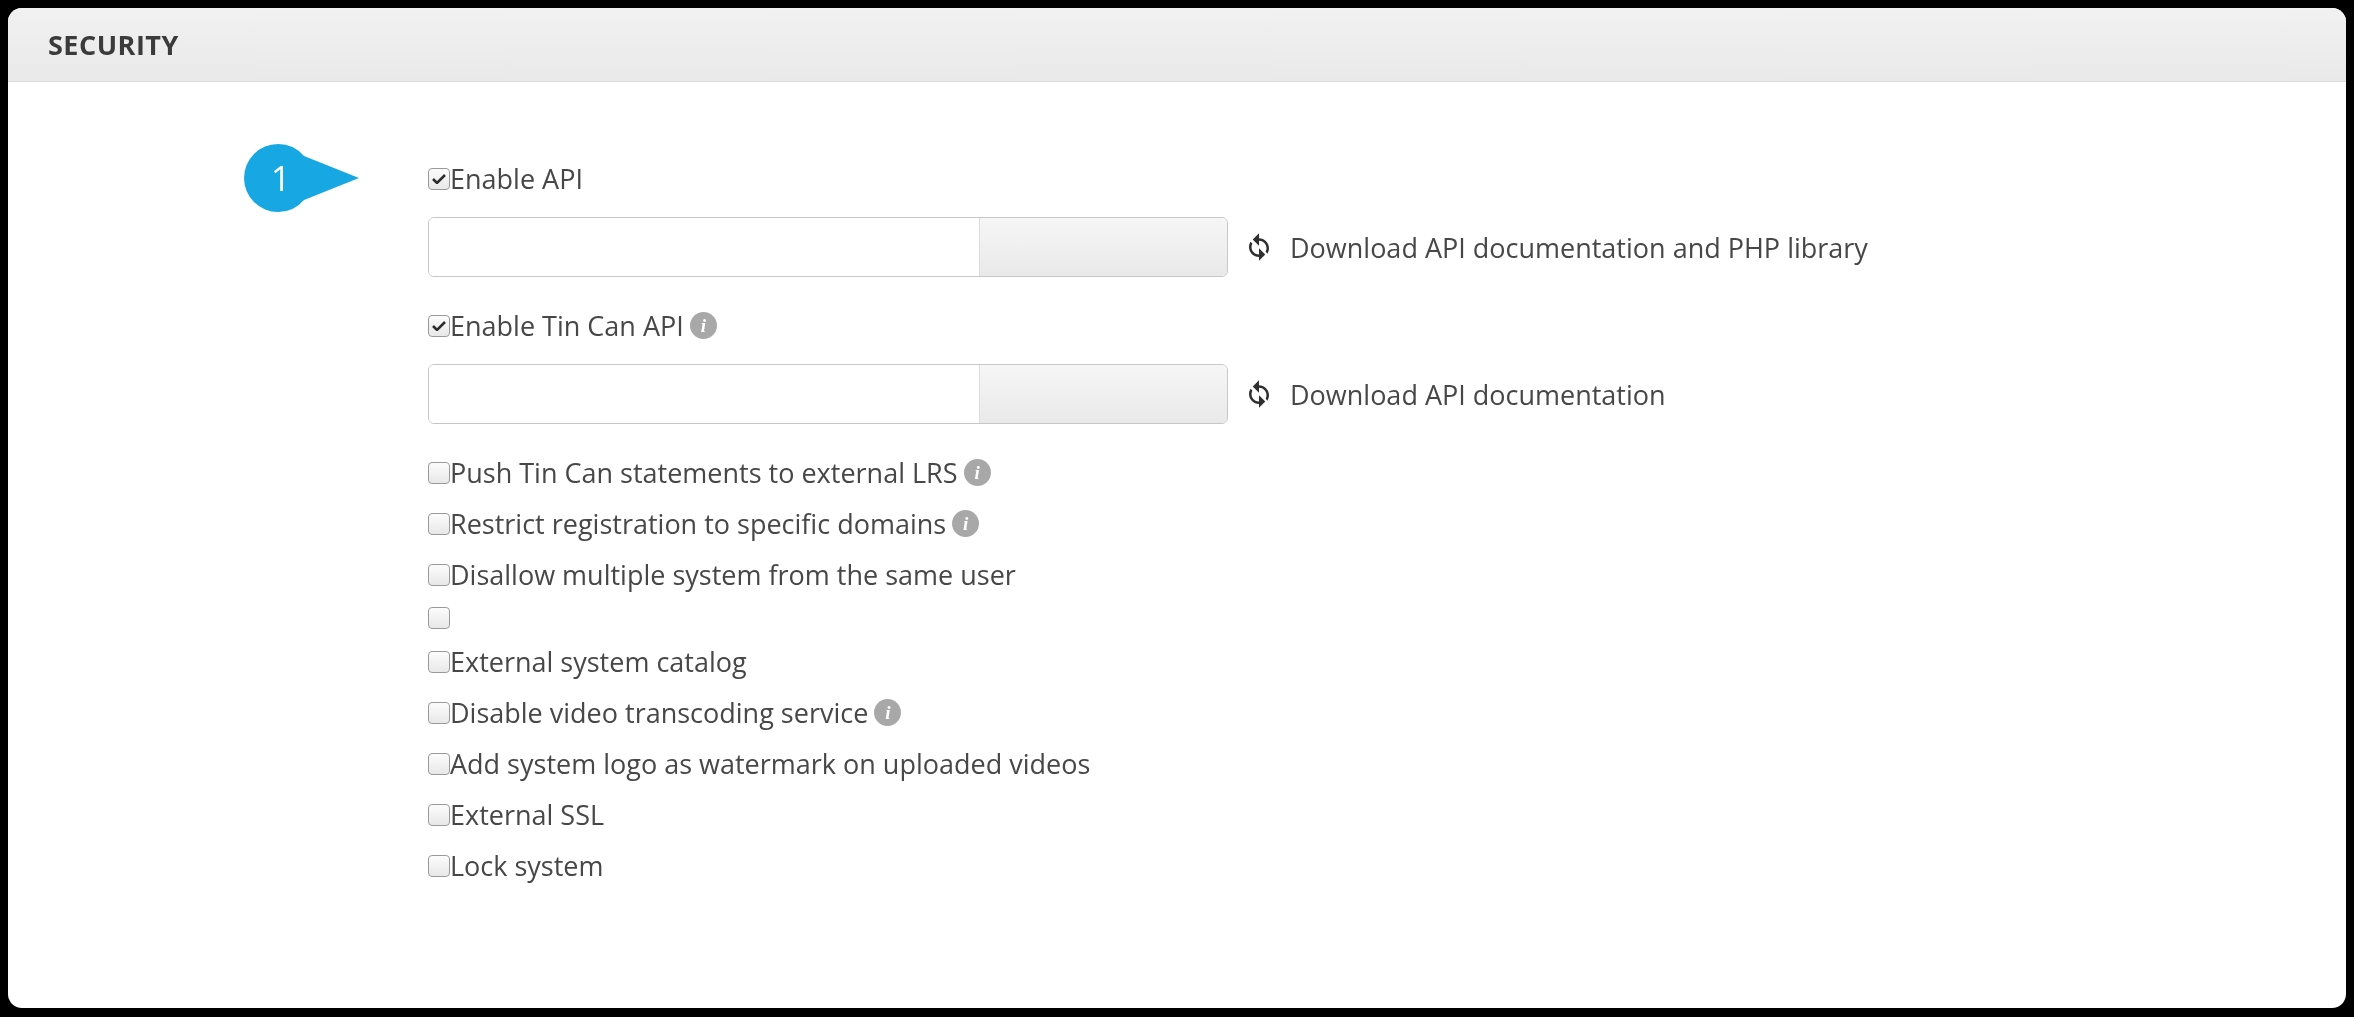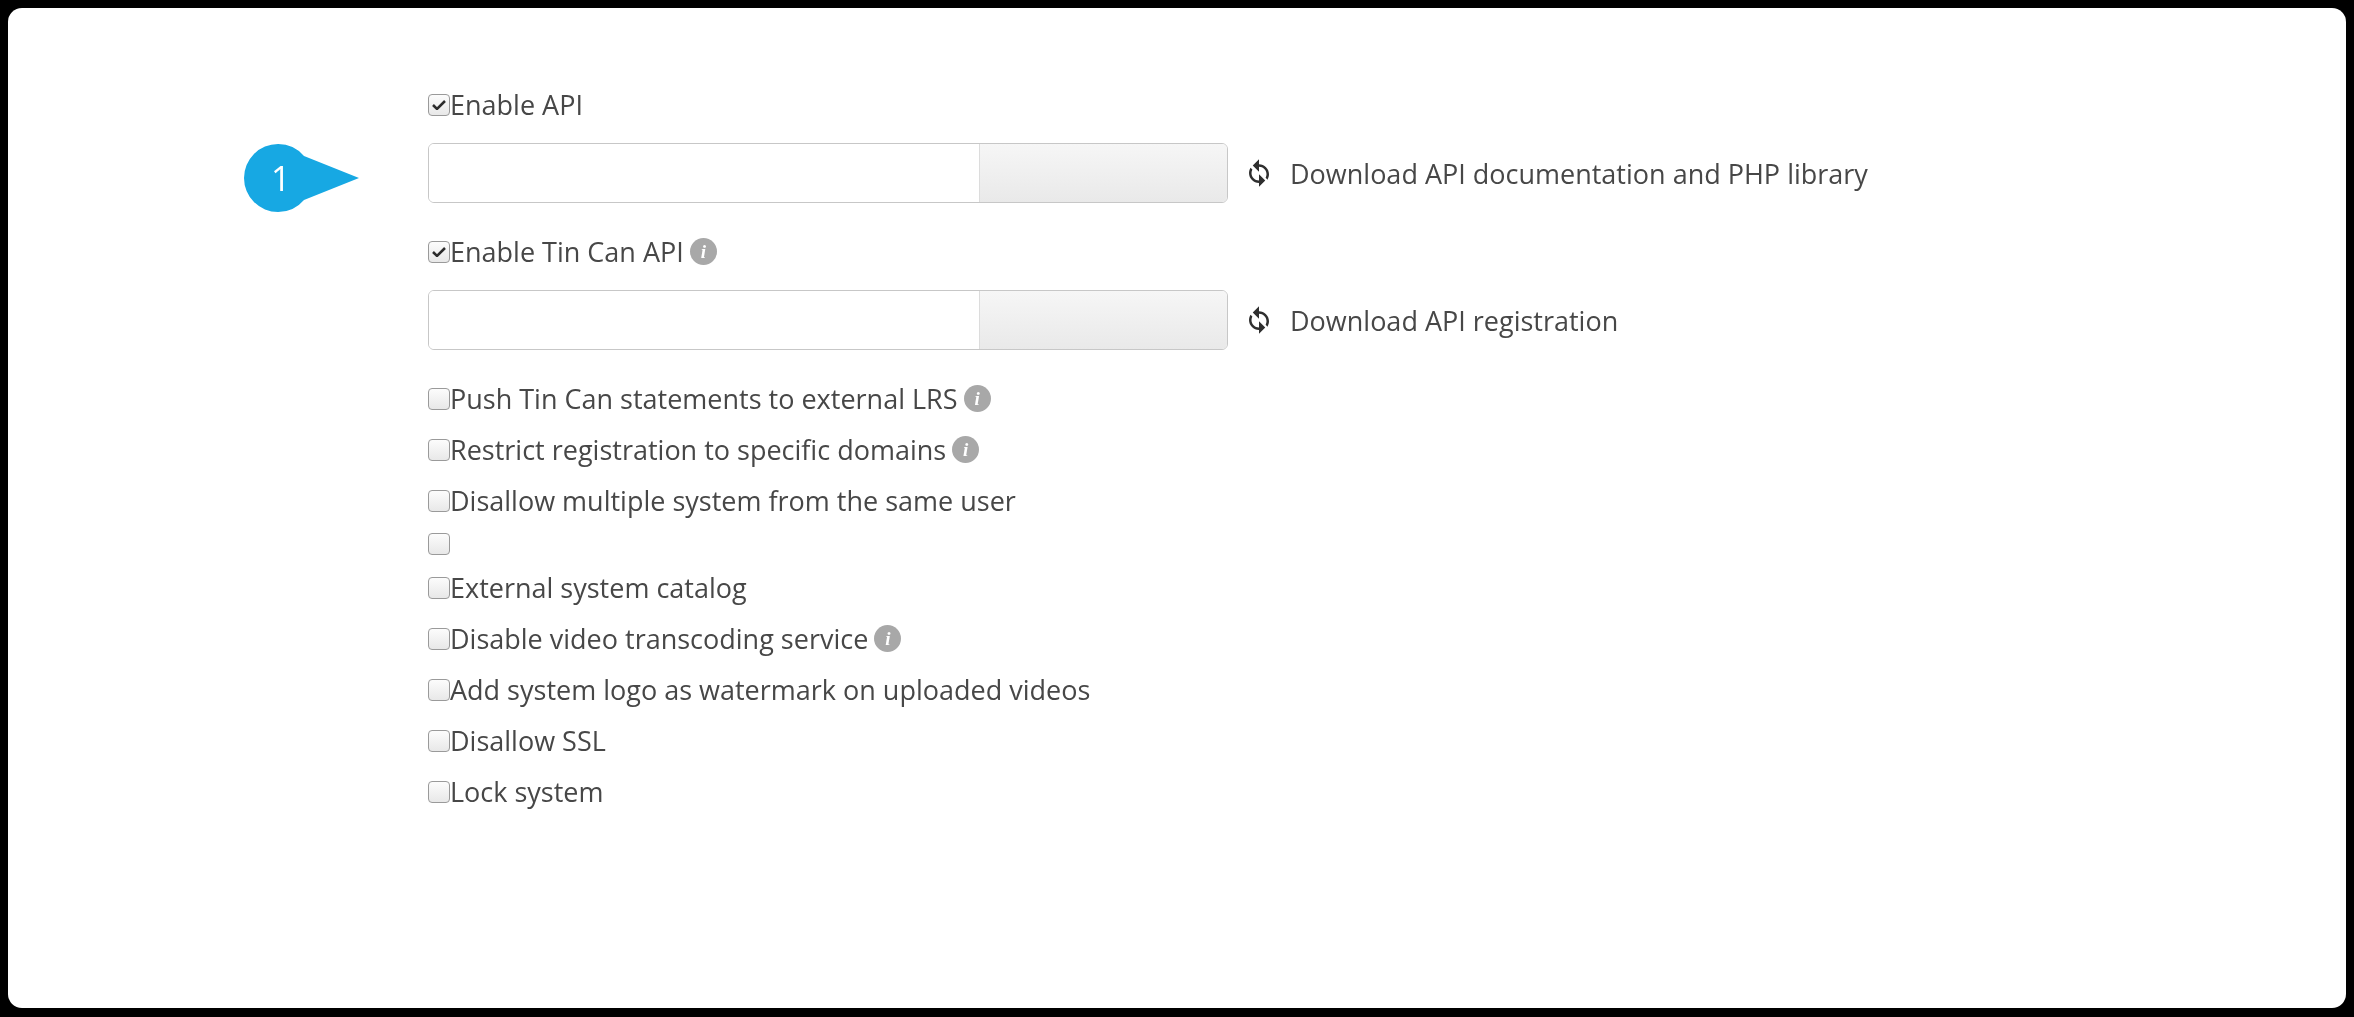--- a/index.html
+++ b/index.html
@@ -158,20 +158,23 @@
     color: #474747;
     white-space: nowrap;
   }
 </style>
 </head>
 <body>
 
 <div class="viewport">
   <div class="panel">
 
+    <div class="panel-header">
+      <h1>SECURITY</h1>
+    </div>
 
     <div class="callout">
       <svg width="115" height="68" viewBox="0 0 115 68">
         <path d="M34 0 A34 34 0 1 0 34 68 A34 34 0 0 0 60 56 L115 34 L60 12 A34 34 0 0 0 34 0 Z" fill="#17a8e3"></path>
       </svg>
       <div class="callout-num">1</div>
     </div>
 
     <div class="content">
 
@@ -210,21 +213,21 @@
       <div class="input-row">
         <div class="input-assembly">
           <input type="text" value="" style="">
           <div class="btn-part"></div>
         </div>
         <span class="refresh">
           <svg viewBox="0 0 24 24" width="30" height="30">
               <path fill="currentColor" d="M12 4V1L7 6l5 5V7c3.3 0 6 2.7 6 6 0 1-.3 2-.7 2.8l1.5 1.5C19.5 16 20 14.5 20 13c0-4.4-3.6-8-8-8zm0 14c-3.3 0-6-2.7-6-6 0-1 .3-2 .7-2.8L5.2 7.7C4.5 9 4 10.5 4 12c0 4.4 3.6 8 8 8v3l5-5-5-5v4z"></path>
             </svg>
         </span>
-        <span class="side-label">Download API registration</span>
+        <span class="side-label">Download API documentation</span>
       </div>
 
       <div class="row tight">
         <span class="cb"></span>
         <span class="lbl">Push Tin Can statements to external LRS</span>
         <span class="info-icon">i</span>
       </div>
 
       <div class="row tight">
         <span class="cb"></span>
@@ -252,21 +255,21 @@
         <span class="info-icon">i</span>
       </div>
 
       <div class="row tight">
         <span class="cb"></span>
         <span class="lbl">Add system logo as watermark on uploaded videos</span>
       </div>
 
       <div class="row tight">
         <span class="cb"></span>
-        <span class="lbl">Disallow SSL</span>
+        <span class="lbl">External SSL</span>
       </div>
 
       <div class="row tight">
         <span class="cb"></span>
         <span class="lbl">Lock system</span>
       </div>
 
     </div>
 
   </div>

